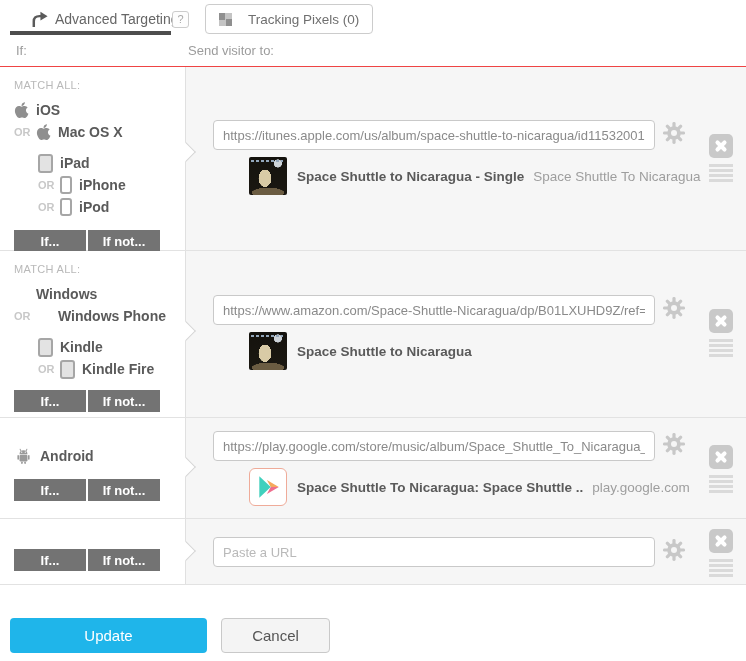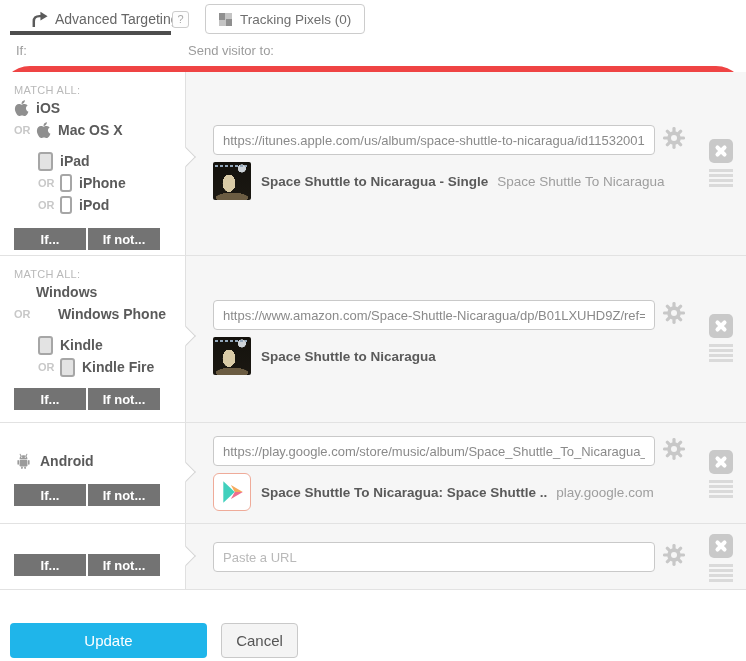--- a/index.html
+++ b/index.html
@@ -8,41 +8,41 @@
 
   
   .tabs { position:relative; height:38px; }
   .tab-advanced { position:absolute; left:30px; top:9px; display:flex; align-items:center; gap:6px;
                   color:#666; font-size:14px; cursor:pointer; }
   .tab-underline { position:absolute; left:10px; top:31px; width:161px; height:4px; background:#4d4d4d; }
   .help-box { position:absolute; left:172px; top:11px; width:17px; height:17px; border:1px solid #ccc;
               border-radius:3px; color:#a8a8a8; font-size:11px; line-height:15px; text-align:center;
               background:#fdfdfd; cursor:pointer; }
   .tab-pixels { position:absolute; left:205px; top:4px; height:30px; border:1px solid #ccc; border-radius:4px;
-                background:#fff; display:flex; align-items:center; gap:8px; padding:11px 13px;
+                background:#fff; display:flex; align-items:center; gap:16px; padding:11px 13px;
                 color:#6f6f6f; font-size:13.5px; cursor:pointer; }
   .pixels-ic { width:13px; height:13px;
                background:conic-gradient(#c4c4c4 0 25%, #8f8f8f 0 50%, #c4c4c4 0 75%, #8f8f8f 0); }
 
   
   .col-headers { position:relative; height:28px; font-size:13px; color:#9c9c9c; }
   .if-label { position:absolute; left:16px; top:5px; }
   .send-label { position:absolute; left:188px; top:5px; }
 
   
-  .main { border-top:6px solid #ef4444;border-radius:30px; }
+  .main { border-top:1px solid #ef4444; }
   .rule { position:relative; display:flex; border-bottom:1px solid #e2e2e2; }
   .r1 { height:184px; } .r2 { height:167px; } .r3 { height:101px; } .r4 { height:66px; }
 
   .left { width:186px; background:#fff; border-right:1px solid #e0e0e0; padding:12px 0 0 14px; flex:none; }
   .r3 .left { padding-top:27px; }
   .r4 .left { padding-top:30px; }
 
   .match-all { font-size:11px; color:#b9b9b9; letter-spacing:.3px; height:13px; }
-  .group { }
+  .group { margin-top:7px; }
   .group + .group { margin-top:9px;margin-left:24px; }
   .cond { display:flex; align-items:center; height:22px; }
   .or { width:22px; font-size:11px; font-weight:bold; color:#c8c8c8; flex:none; }
   .ic { display:inline-flex; align-items:center; justify-content:center; flex:none; }
   .clabel { margin-left:7px; font-size:14px; font-weight:bold; color:#5a5a5a; white-space:nowrap; }
 
   .win-ic { width:15px; height:15px; display:grid; grid-template-columns:1fr 1fr; grid-template-rows:1fr 1fr; gap:2px; }
   .win-ic span { background:#8f8f8f; }
   .tablet-ic { width:15px; height:19px; border:2px solid #a6a6a6; border-radius:3px; background:#e3e3e3; }
   .phone-ic { width:12px; height:18px; border:2px solid #a6a6a6; border-radius:3px; background:#fff; }
@@ -61,21 +61,21 @@
   .r3 .right { padding-top:13px; }
   .r4 .right { padding-top:18px; }
 
   .url-row { display:flex; align-items:center; }
   .url-input { width:442px; height:30px; border:1px solid #c9c9c9; border-radius:4px; background:#fff;
                padding:0 9px; font-size:13px; color:#8a8a8a; font-family:inherit; outline:none;
                white-space:nowrap; overflow:hidden; }
   .url-input::placeholder { color:#b9b9b9; }
   .gear { margin-left:7px; cursor:pointer; }
 
-  .result-row { margin-top:7px; display:flex; align-items:center; }
+  .result-row { margin-top:7px; display:flex; align-items:center;margin-left:36px; }
   .thumb-album { position:relative; width:38px; height:38px; border-radius:2px; flex:none;
     background:
       radial-gradient(circle at 76% 17%, #cdd3d8 0 9%, rgba(0,0,0,0) 10%),
       radial-gradient(ellipse 24% 32% at 42% 56%, #d9cba6 0 70%, rgba(0,0,0,0) 71%),
       radial-gradient(ellipse 70% 22% at 50% 94%, #6b5c42 0 60%, rgba(0,0,0,0) 61%),
       linear-gradient(#14120d,#1b1812); }
   .thumb-album::before { content:""; position:absolute; left:2px; right:4px; top:3px; height:2px;
       background:repeating-linear-gradient(90deg,#93a7bb 0 3px, rgba(0,0,0,0) 3px 5px); }
   .thumb-play { width:38px; height:38px; background:#fff; border:1px solid #efab99; border-radius:6px;
       display:flex; align-items:center; justify-content:center; flex:none; }
@@ -89,21 +89,21 @@
       border-radius:2px; background:#fff; }
   .xbtn::before { transform:rotate(45deg); }
   .xbtn::after { transform:rotate(-45deg); }
   .drag { margin-top:6px; cursor:grab; }
   .drag .bar { width:24px; height:3px; background:#dadada; margin-bottom:2px; }
 
   
   .actions { position:relative; height:77px; }
   .update-btn { position:absolute; left:10px; top:33px; width:197px; height:35px; border:none;
       border-radius:4px; background:#1fb5ea; color:#fff; font-size:15px; font-family:Liberation Sans, sans-serif; cursor:pointer; }
-  .cancel-btn { position:absolute; left:221px; top:33px; width:77px; height:35px;
+  .cancel-btn { position:absolute; left:221px; top:33px; width:109px; height:35px;
       border:1px solid #c9c9c9; border-radius:4px; background:#f4f4f4; color:#555;
       font-size:15px; font-family:inherit; cursor:pointer; }
 </style>
 </head>
 <body>
 
 <svg width="0" height="0" style="position:absolute">
   <defs>
     <g id="apple-glyph">
       <path fill="#8f8f8f" d="M318.7 268.7c-.2-36.7 16.4-64.4 50-84.8-18.8-26.9-47.2-41.7-84.7-44.6-35.5-2.8-74.3 20.7-88.5 20.7-15 0-49.4-19.7-76.4-19.7C63.3 140.3 4 184.8 4 275.5c0 26.8 4.9 54.5 14.7 83.1 13.1 37.6 60.4 129.7 109.7 128.2 25.8-.6 44-18.3 77.5-18.3 32.5 0 49.4 18.3 78.2 18.3 49.7-.7 92.5-84.4 105-122.1-66.7-31.4-70.4-92.1-70.4-96zm-56.6-164.2c27.3-32.4 24.8-61.9 24-72.5-24.1 1.4-52 16.4-67.9 34.9-17.5 19.8-27.8 44.3-25.6 71.9 26.1 2 49.9-11.4 69.5-34.3z"></path>

